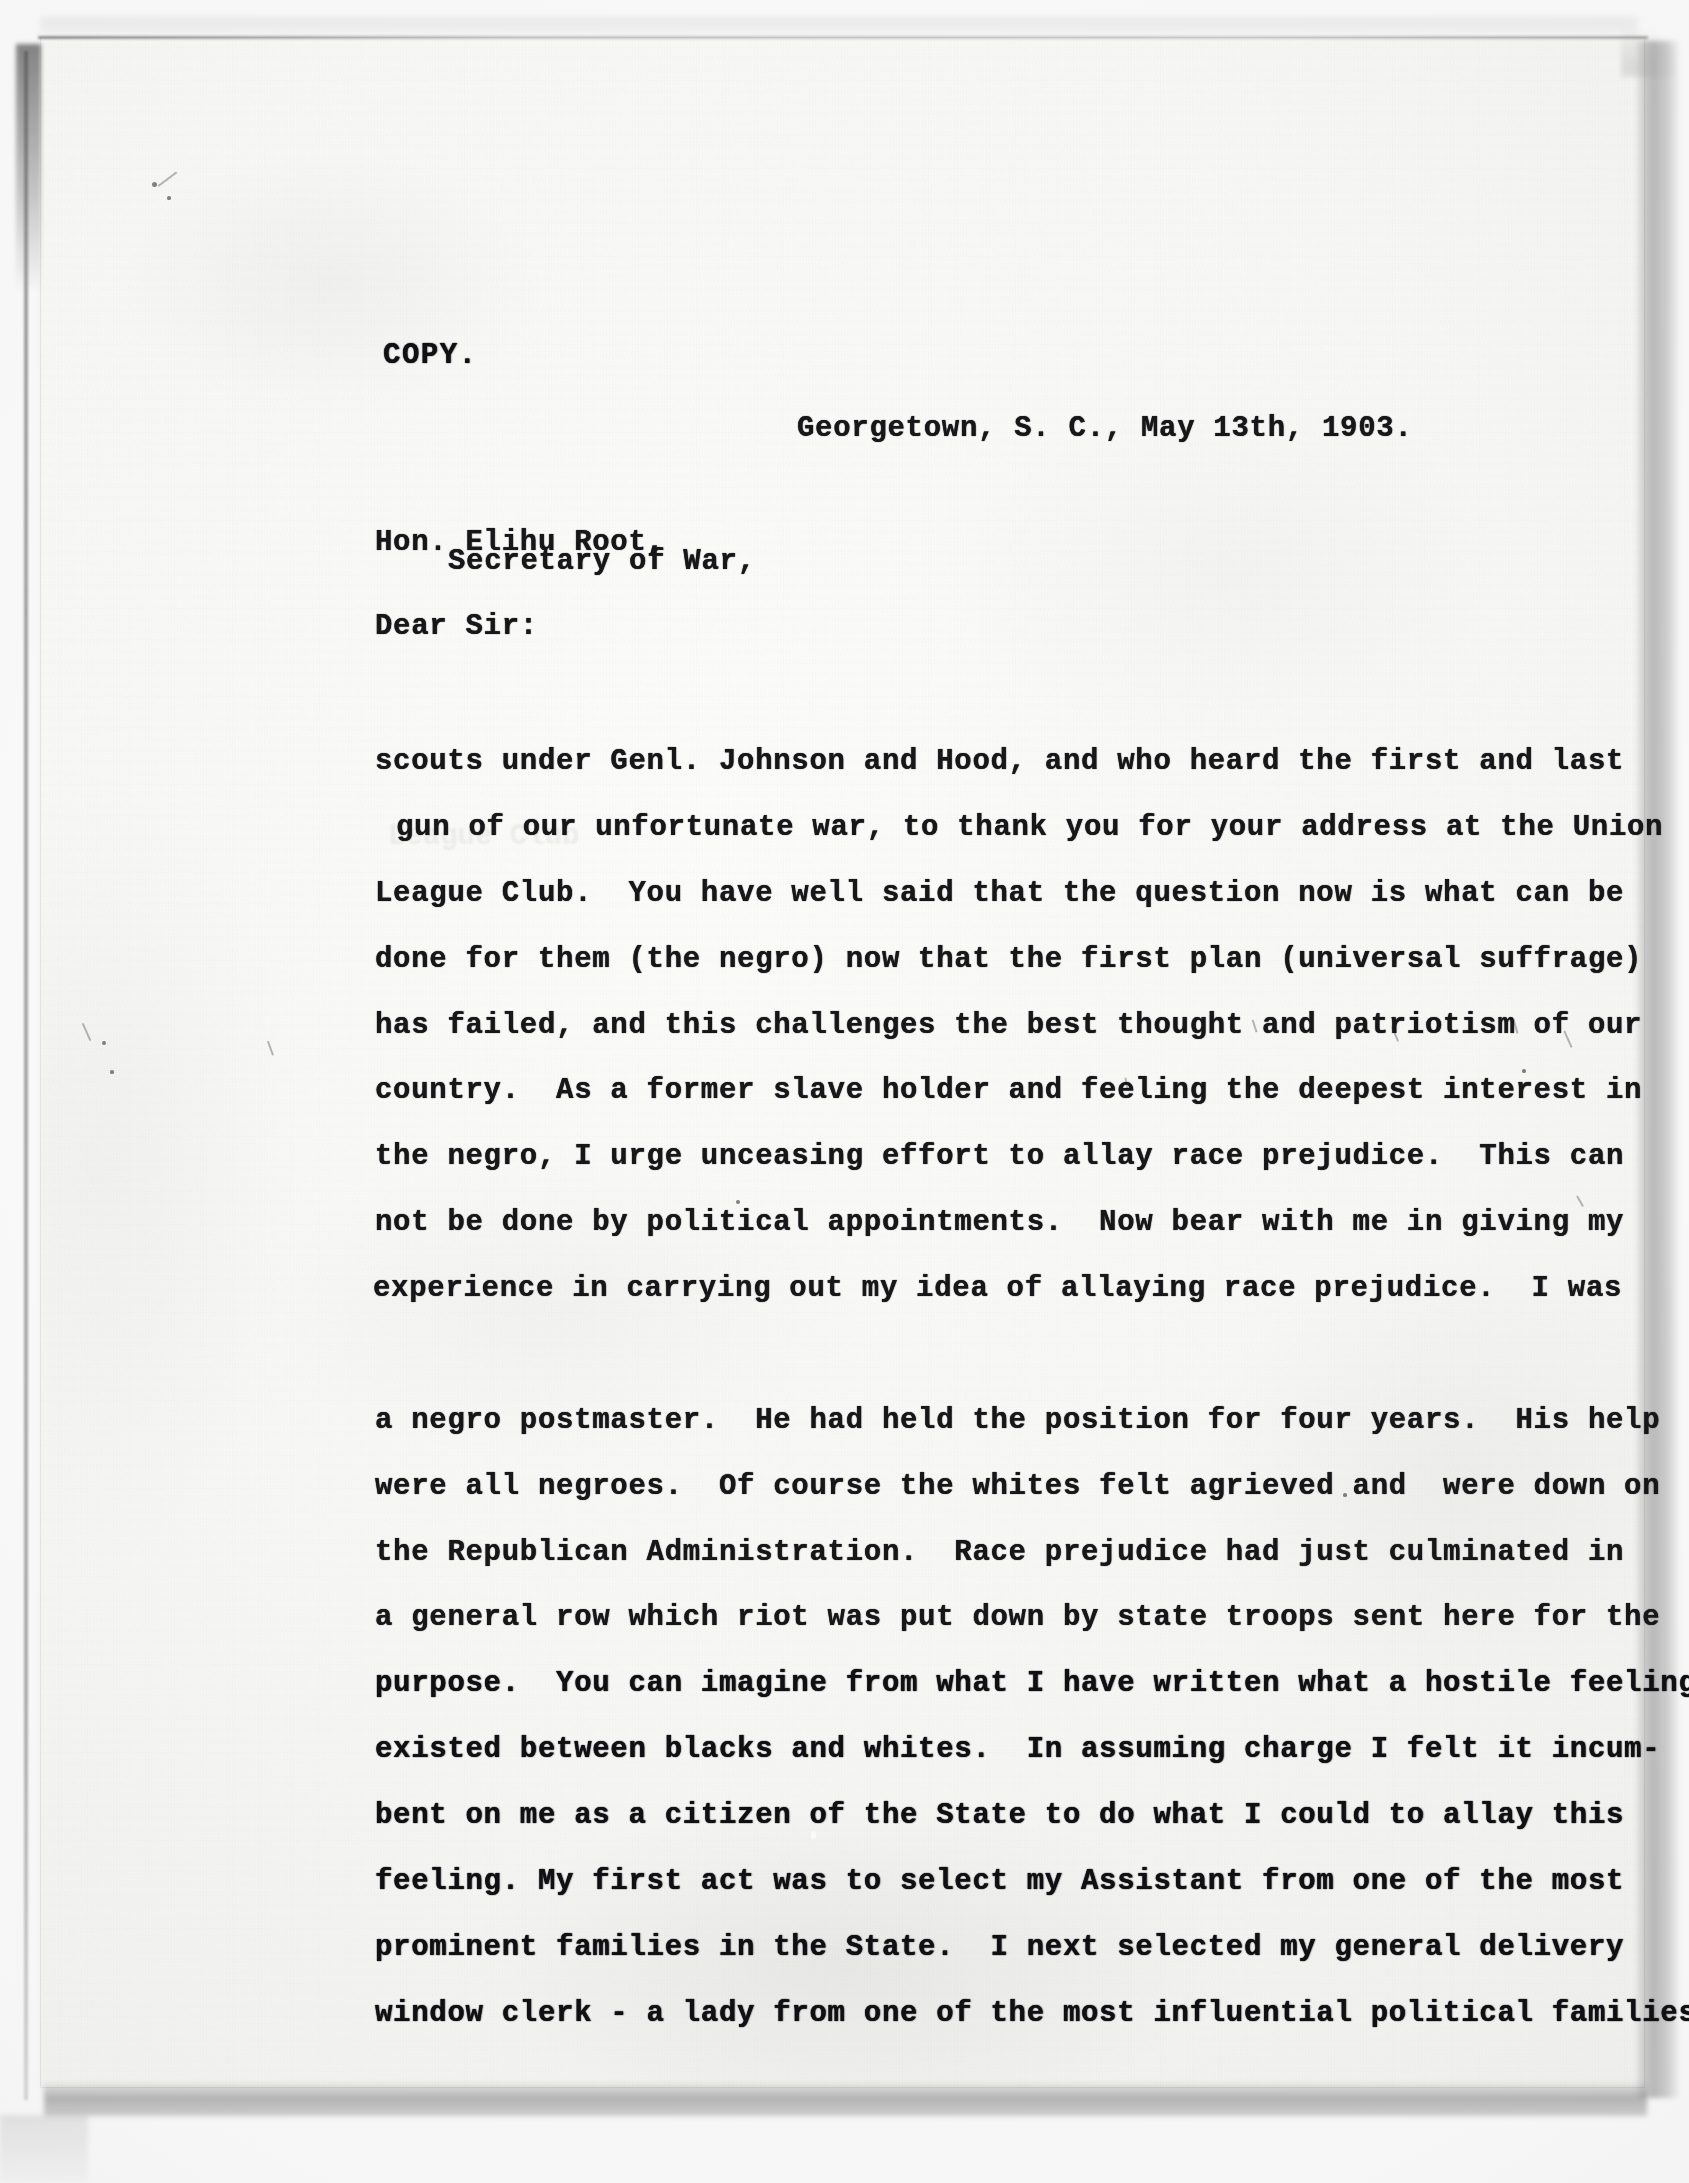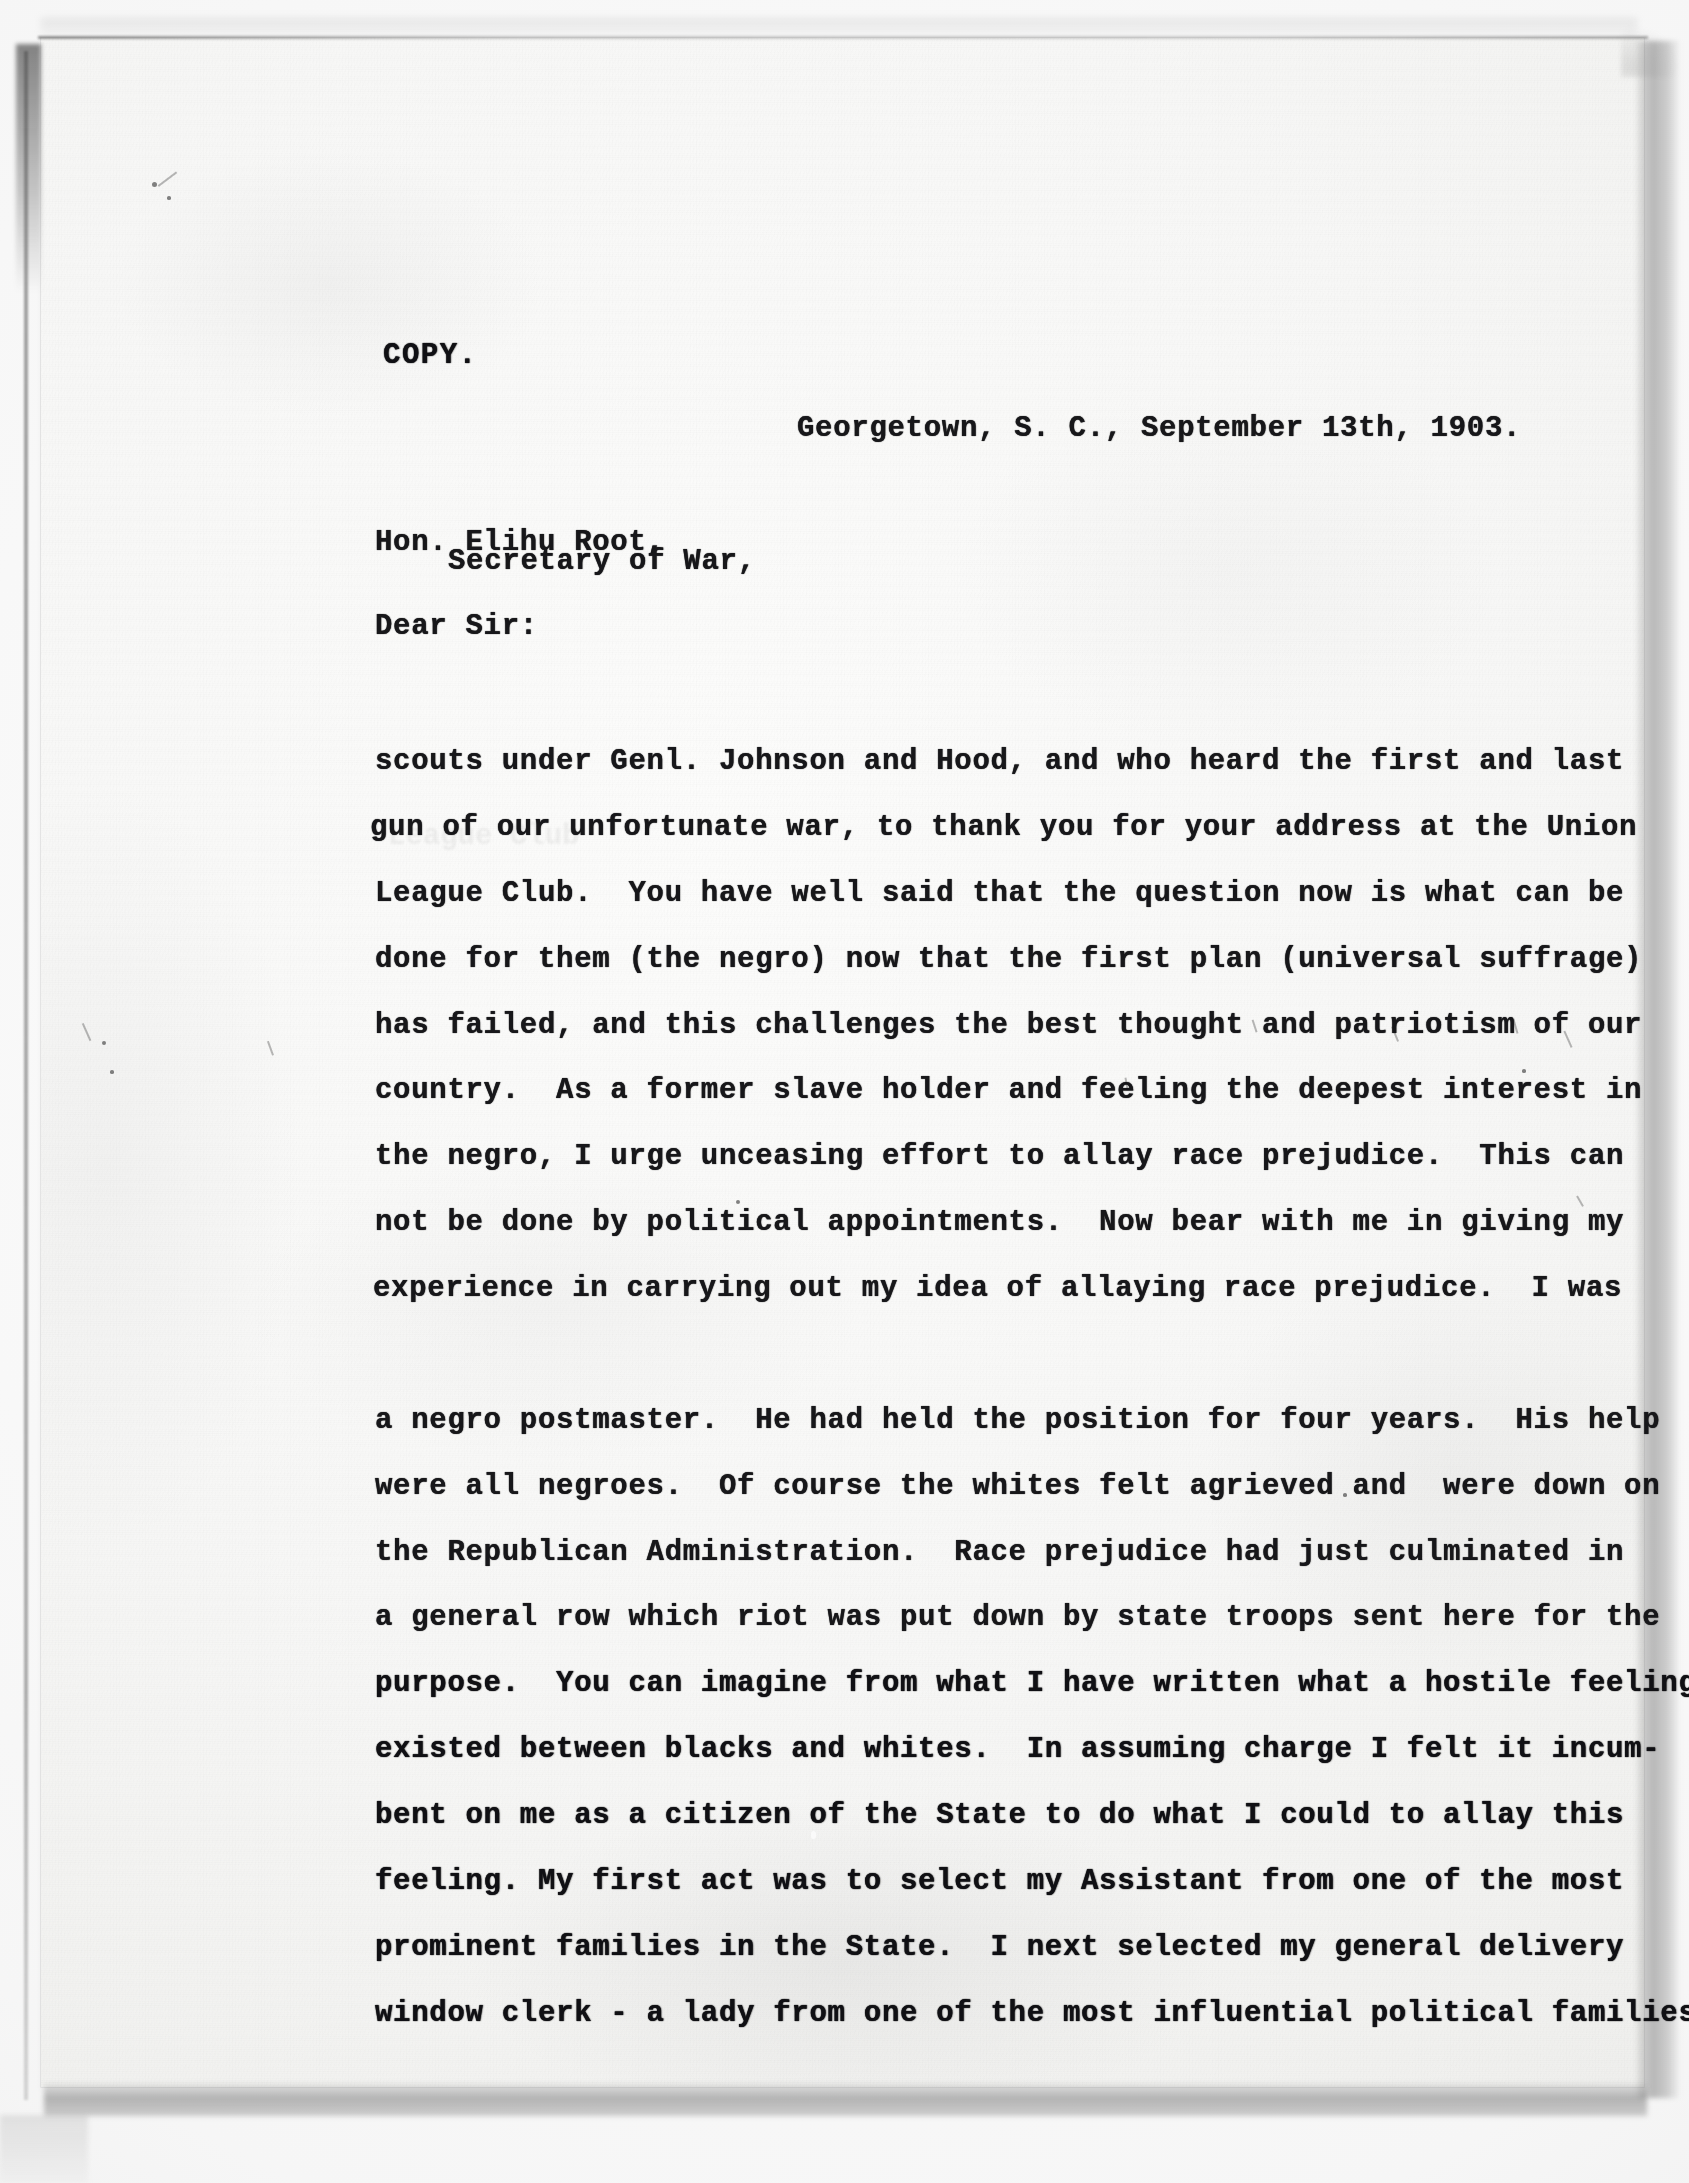--- a/index.html
+++ b/index.html
@@ -201,32 +201,32 @@
   <div class="speck" style="left:776px;top:1938px;width:4.4px;height:4.4px;background:rgba(250,250,250,.9);"></div>
   <div class="scratch" style="left:1574px;top:1200px;width:11.7px;height:2.2px;transform:rotate(60deg);"></div>
   <div class="speck" style="left:1343px;top:1493px;width:3.7px;height:3.7px;"></div>
 
   <div class="ghost" style="left:388px;top:820px;">League Club</div>
 
   <div class="typed">
 
     <div class="line copy-mark ink-heavy" style="left:383px; top:339px;">COPY.</div>
 
-    <div class="line dateline" style="left:797px; top:412px;">Georgetown, S. C., September 13th, 1903.</div>
+    <div class="line dateline" style="left:797px; top:412px;">Georgetown, S. C., May 13th, 1903.</div>
 
     <div class="line" style="left:375px; top:479px;margin-top:47px;">Hon. Elihu Root,</div>
 
     <div class="line" style="left:448px; top:545px;">Secretary of War,</div>
 
     <div class="line" style="left:375px; top:610px;">Dear Sir:</div>
 
 
     <div class="line" style="left:375px; top:745px;">scouts under Genl. Johnson and Hood, and who heard the first and last</div>
 
-    <div class="line" style="left:370px; top:811px;">gun of our unfortunate war, to thank you for your address at the Union</div>
+    <div class="line" style="left:396px; top:811px;">gun of our unfortunate war, to thank you for your address at the Union</div>
 
     <div class="line" style="left:375px; top:877px;text-align:center;">League Club.  You have well said that the question now is what can be</div>
 
     <div class="line" style="left:375px; top:943px;">done for them (the negro) now that the first plan (universal suffrage)</div>
 
     <div class="line" style="left:375px; top:1009px;">has failed, and this challenges the best thought and patriotism of our</div>
 
     <div class="line" style="left:375px; top:1074px;">country.  As a former slave holder and feeling the deepest interest in</div>
 
     <div class="line" style="left:375px; top:1140px;">the negro, I urge unceasing effort to allay race prejudice.  This can</div>

